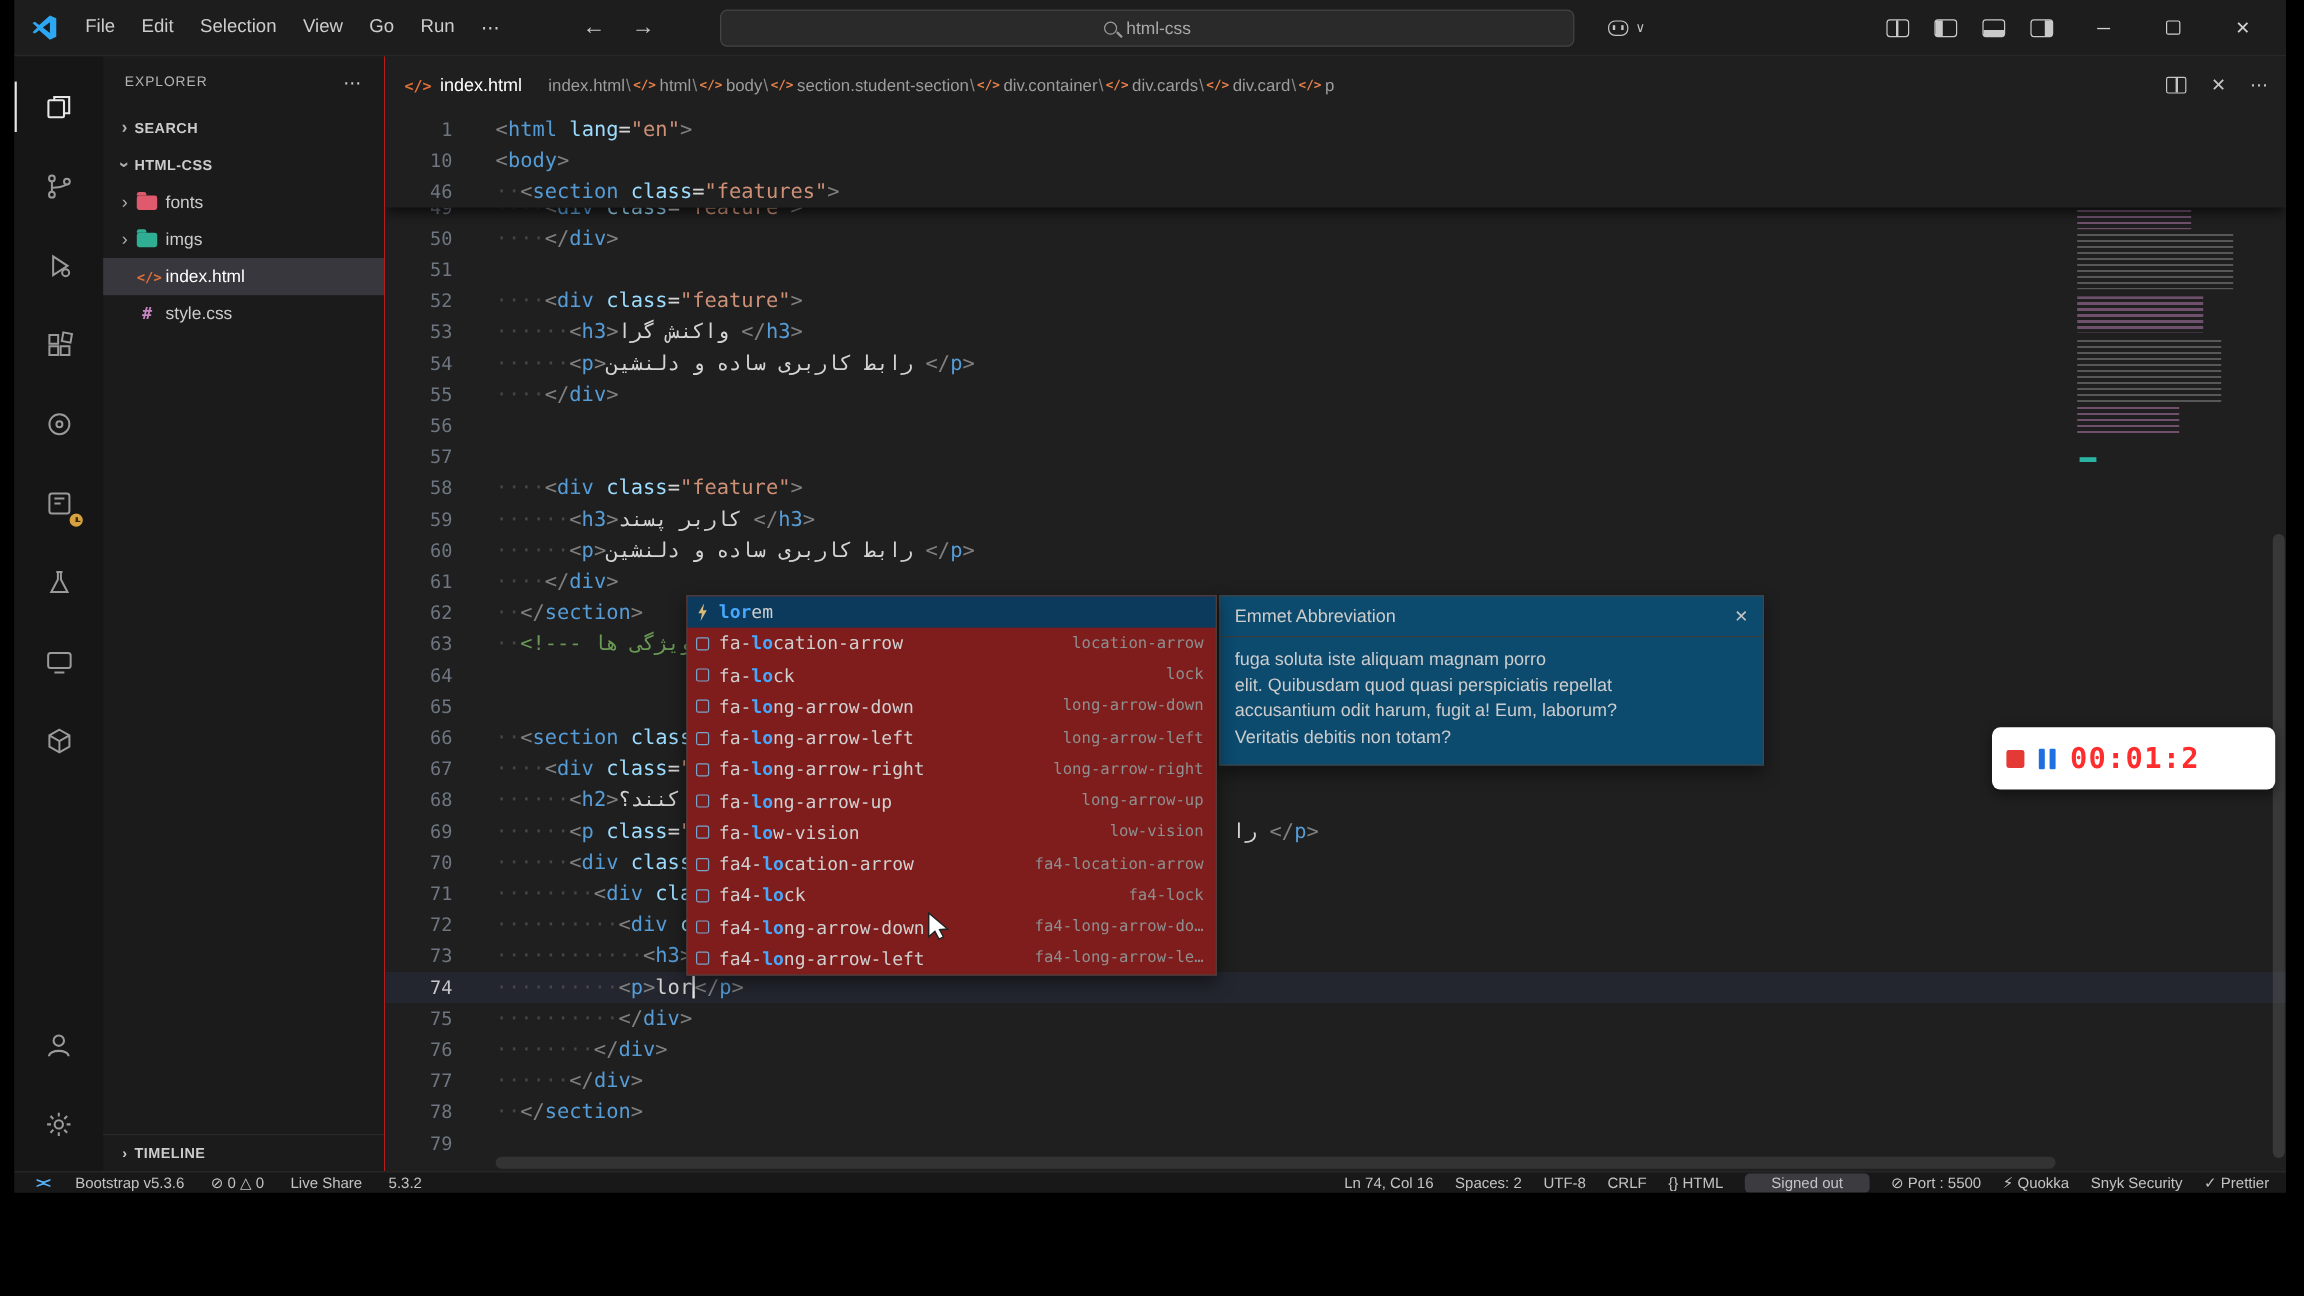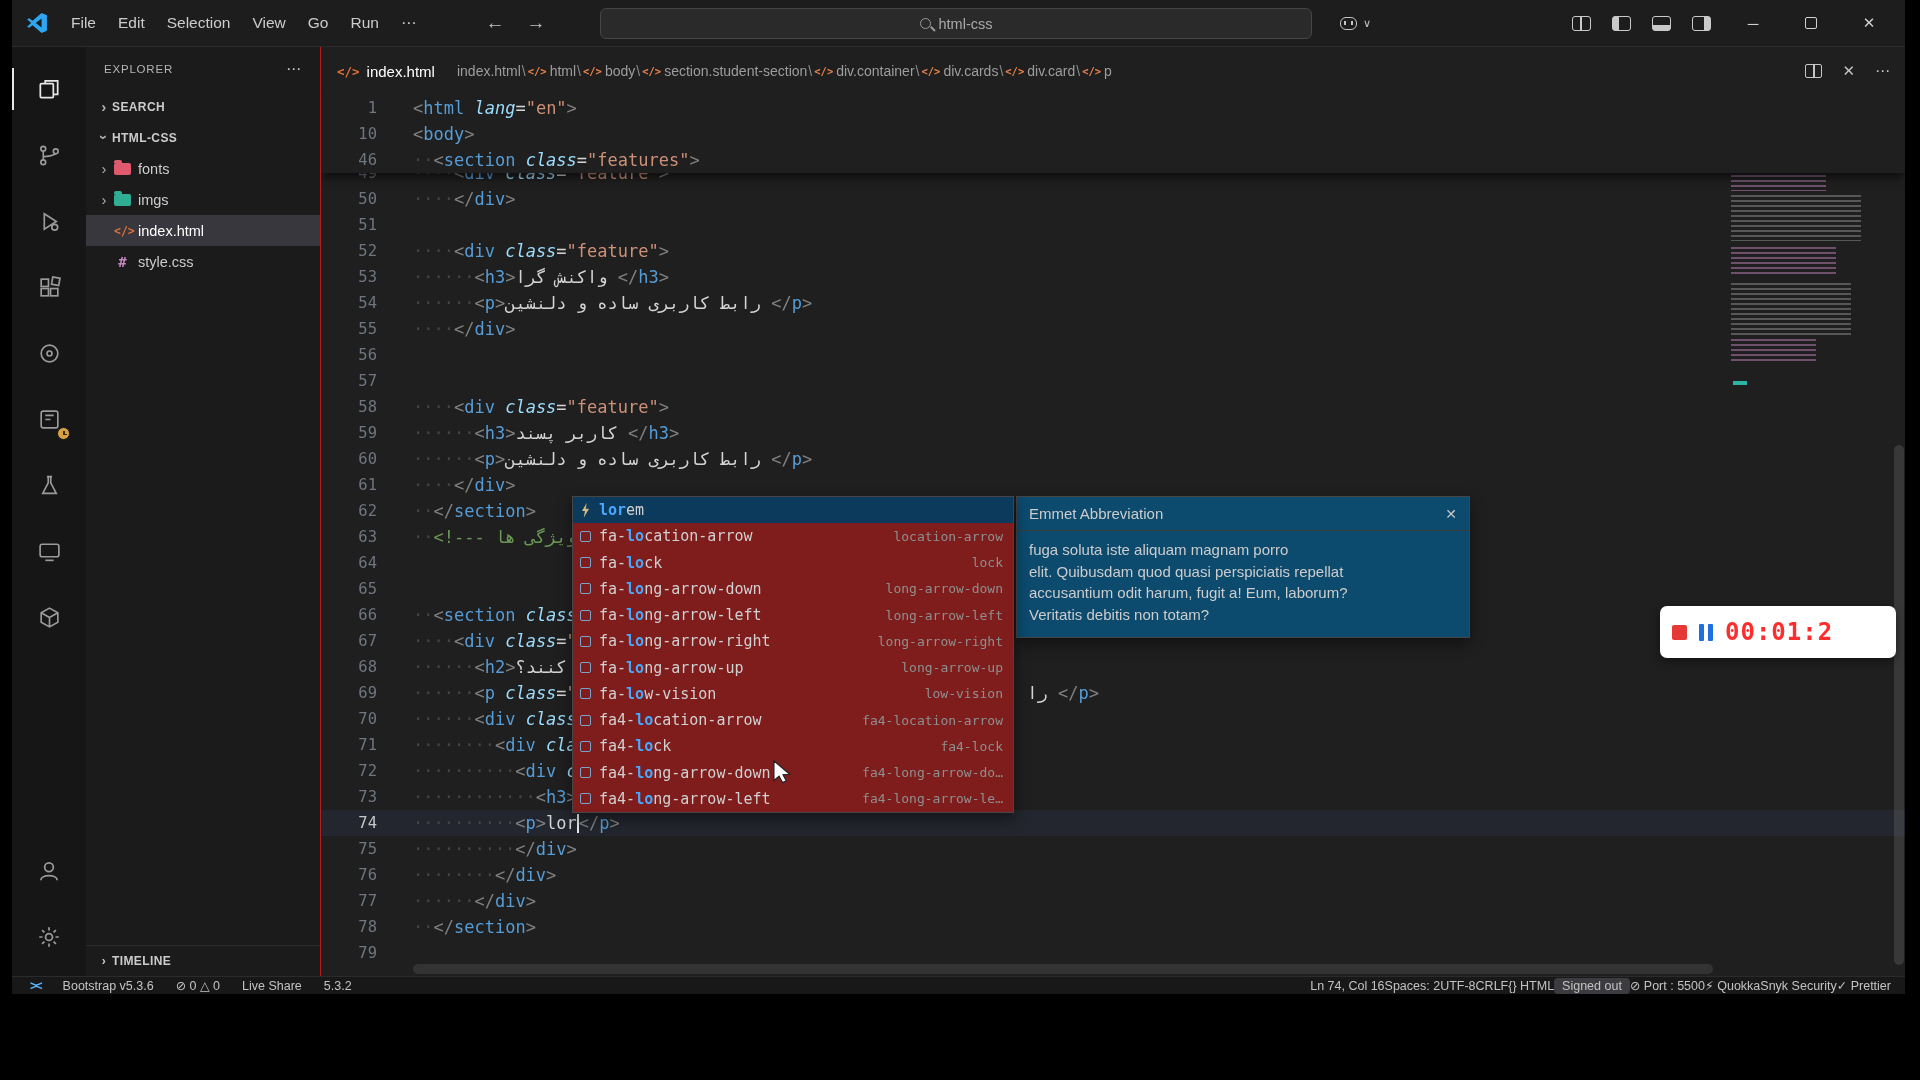--- a/index.html
+++ b/index.html
@@ -81,21 +81,21 @@
   .code{font-family:"DejaVu Sans Mono","DejaVu Sans",monospace;font-size:17px;line-height:26px;white-space:pre;flex:1}
   .line.active{background:#23262e}
   .line.active .ln{color:#c6c6c6}
   .line.clip{height:13px;overflow:hidden}
   .line.clip .ln,.line.clip .code{margin-top:-13px}
   #sticky{position:absolute;top:48px;left:0;right:0;background:#1f1f1f;z-index:5;box-shadow:0 7px 8px -2px rgba(0,0,0,.55)}
   #codelines{position:absolute;top:126px;left:0;right:0}
   .tk-ws{color:#454545}
   .tk-p{color:#808080}
   .tk-t{color:#569cd6}
-  .tk-a{color:#9cdcfe;font-style:italic}
+  .tk-a{color:#9cdcfe;}
   .tk-o{color:#d4d4d4}
   .tk-s{color:#ce9178}
   .tk-x{color:#d4d4d4}
   .tk-c{color:#6a9955}
   .cursor{display:inline-block;width:2px;height:19px;background:#eaeaea;vertical-align:-4px}
 
   .minimap{position:absolute;right:13px;top:48px;width:165px;height:320px}
   .mm{position:absolute;left:4px;background-image:repeating-linear-gradient(#c8c8c855 0 2px,transparent 2px 5px)}
   .mm.pink{background-image:repeating-linear-gradient(#c586c07a 0 2px,transparent 2px 5px)}
   .mm-dash{position:absolute;left:6px;top:286px;width:14px;height:4px;background:#2bb3a3}
@@ -119,24 +119,24 @@
     box-shadow:0 6px 14px rgba(0,0,0,.45);color:#cccccc}
   .doc-title{height:34px;display:flex;align-items:center;padding:0 12px;font-size:15px;border-bottom:1px solid #3c3c3c}
   .doc-close{margin-left:auto;font-size:14px;color:#c5c5c5}
   #doclines{padding:8px 12px 12px}
   .dline{font-size:15px;line-height:21.5px;white-space:nowrap}
 
   
   .statusbar{position:absolute;left:0;top:976px;width:100%;height:18px;background:#181818;border-top:1px solid #2b2b2b;
     display:flex;align-items:center;padding:0 14px 0 18px;color:#c3c3c3;font-size:12.5px;white-space:nowrap}
   .sleft{display:flex;gap:22px;align-items:center}
-  .sright{display:flex;align-items:center;margin-left:auto}
+  .sright{display:flex;gap:18px;align-items:center;margin-left:auto}
   .sitem{display:flex;align-items:center;gap:4px}
   .sitem.remote{color:#57b6ff;font-weight:bold;letter-spacing:-2px}
-  .sitem.hl{background:#3c3c40;border-radius:4px;padding:1px 8px}
+  .sitem.hl{background:#3c3c40;border-radius:4px;padding:1px 22px}
 
   
   .recorder{position:absolute;left:1660px;top:606px;width:236px;height:52px;background:#ffffff;border-radius:7px;z-index:50;
     box-shadow:0 3px 10px rgba(0,0,0,.45);display:flex;align-items:center;padding:0 12px;gap:12px}
   .rec-stop{width:15px;height:15px;background:#e53935;border-radius:2px;flex:none}
   .rec-pause{display:flex;gap:4px;flex:none}
   .rec-pause i{width:5px;height:17px;background:#1e6fe0;border-radius:1px}
   .rec-time{font-family:"DejaVu Sans Mono",monospace;font-weight:bold;font-size:24px;color:#ff2d2d;letter-spacing:1px;
     width:106px;overflow:hidden;white-space:nowrap}
 

